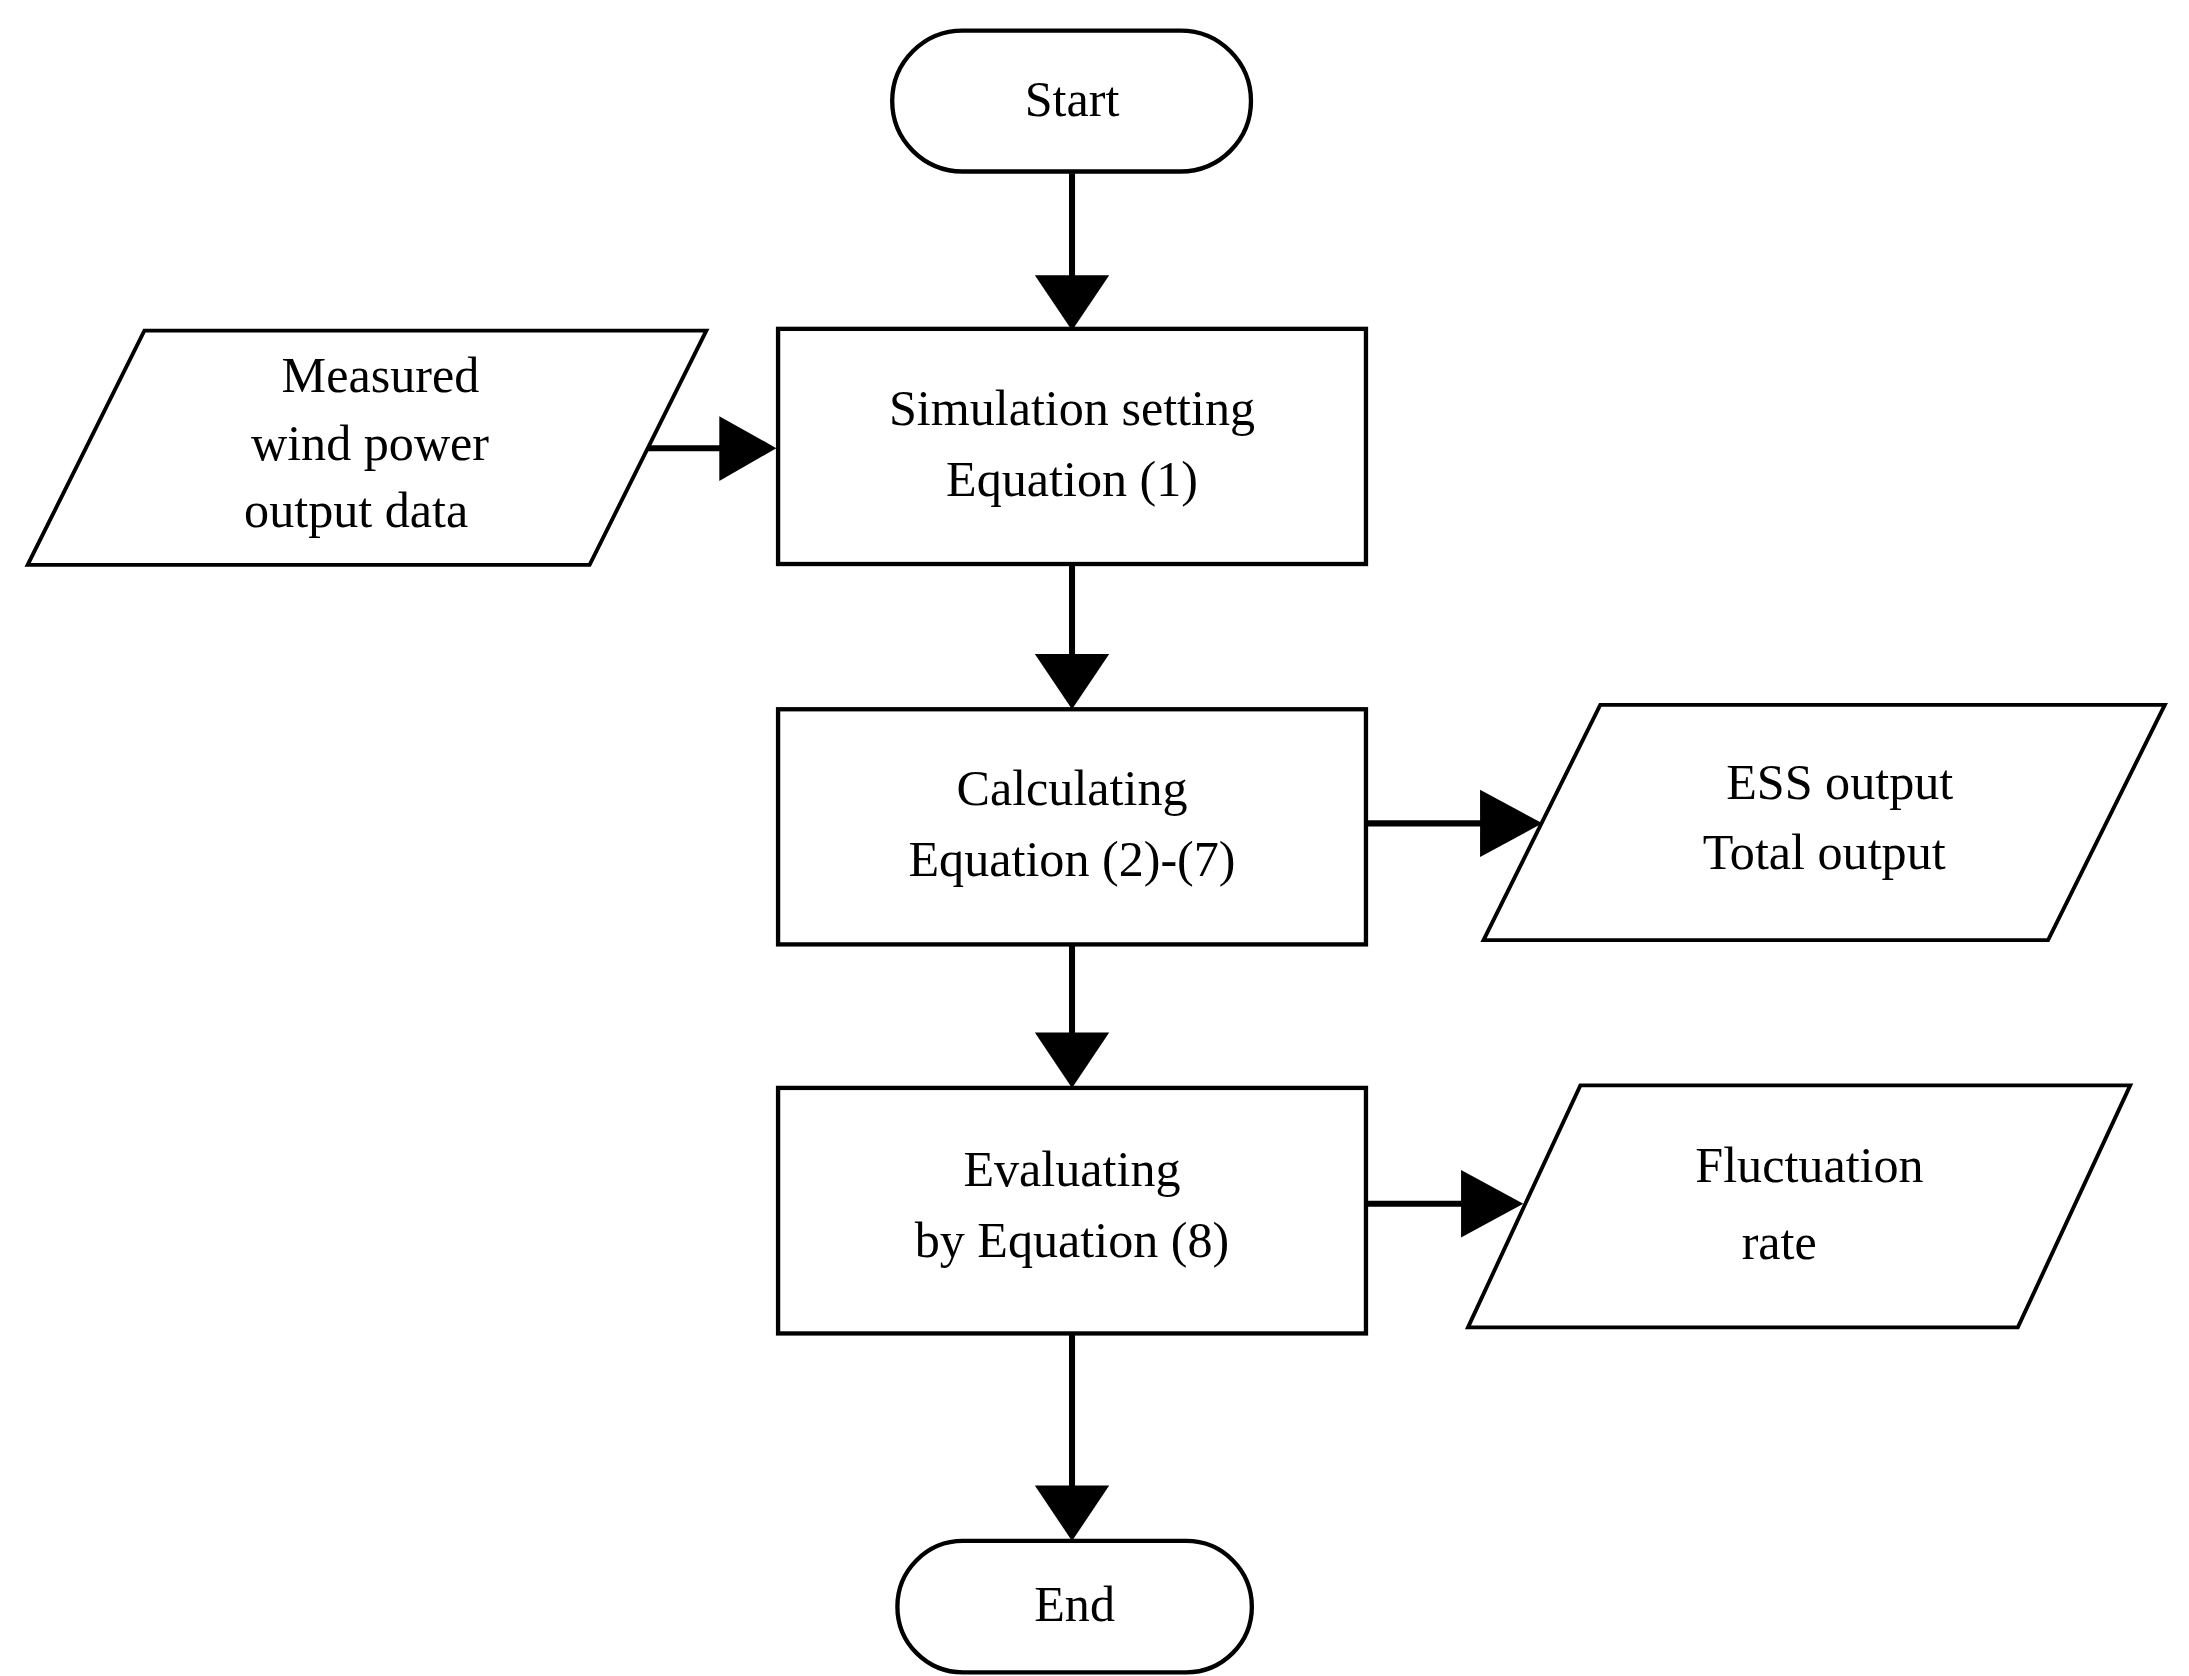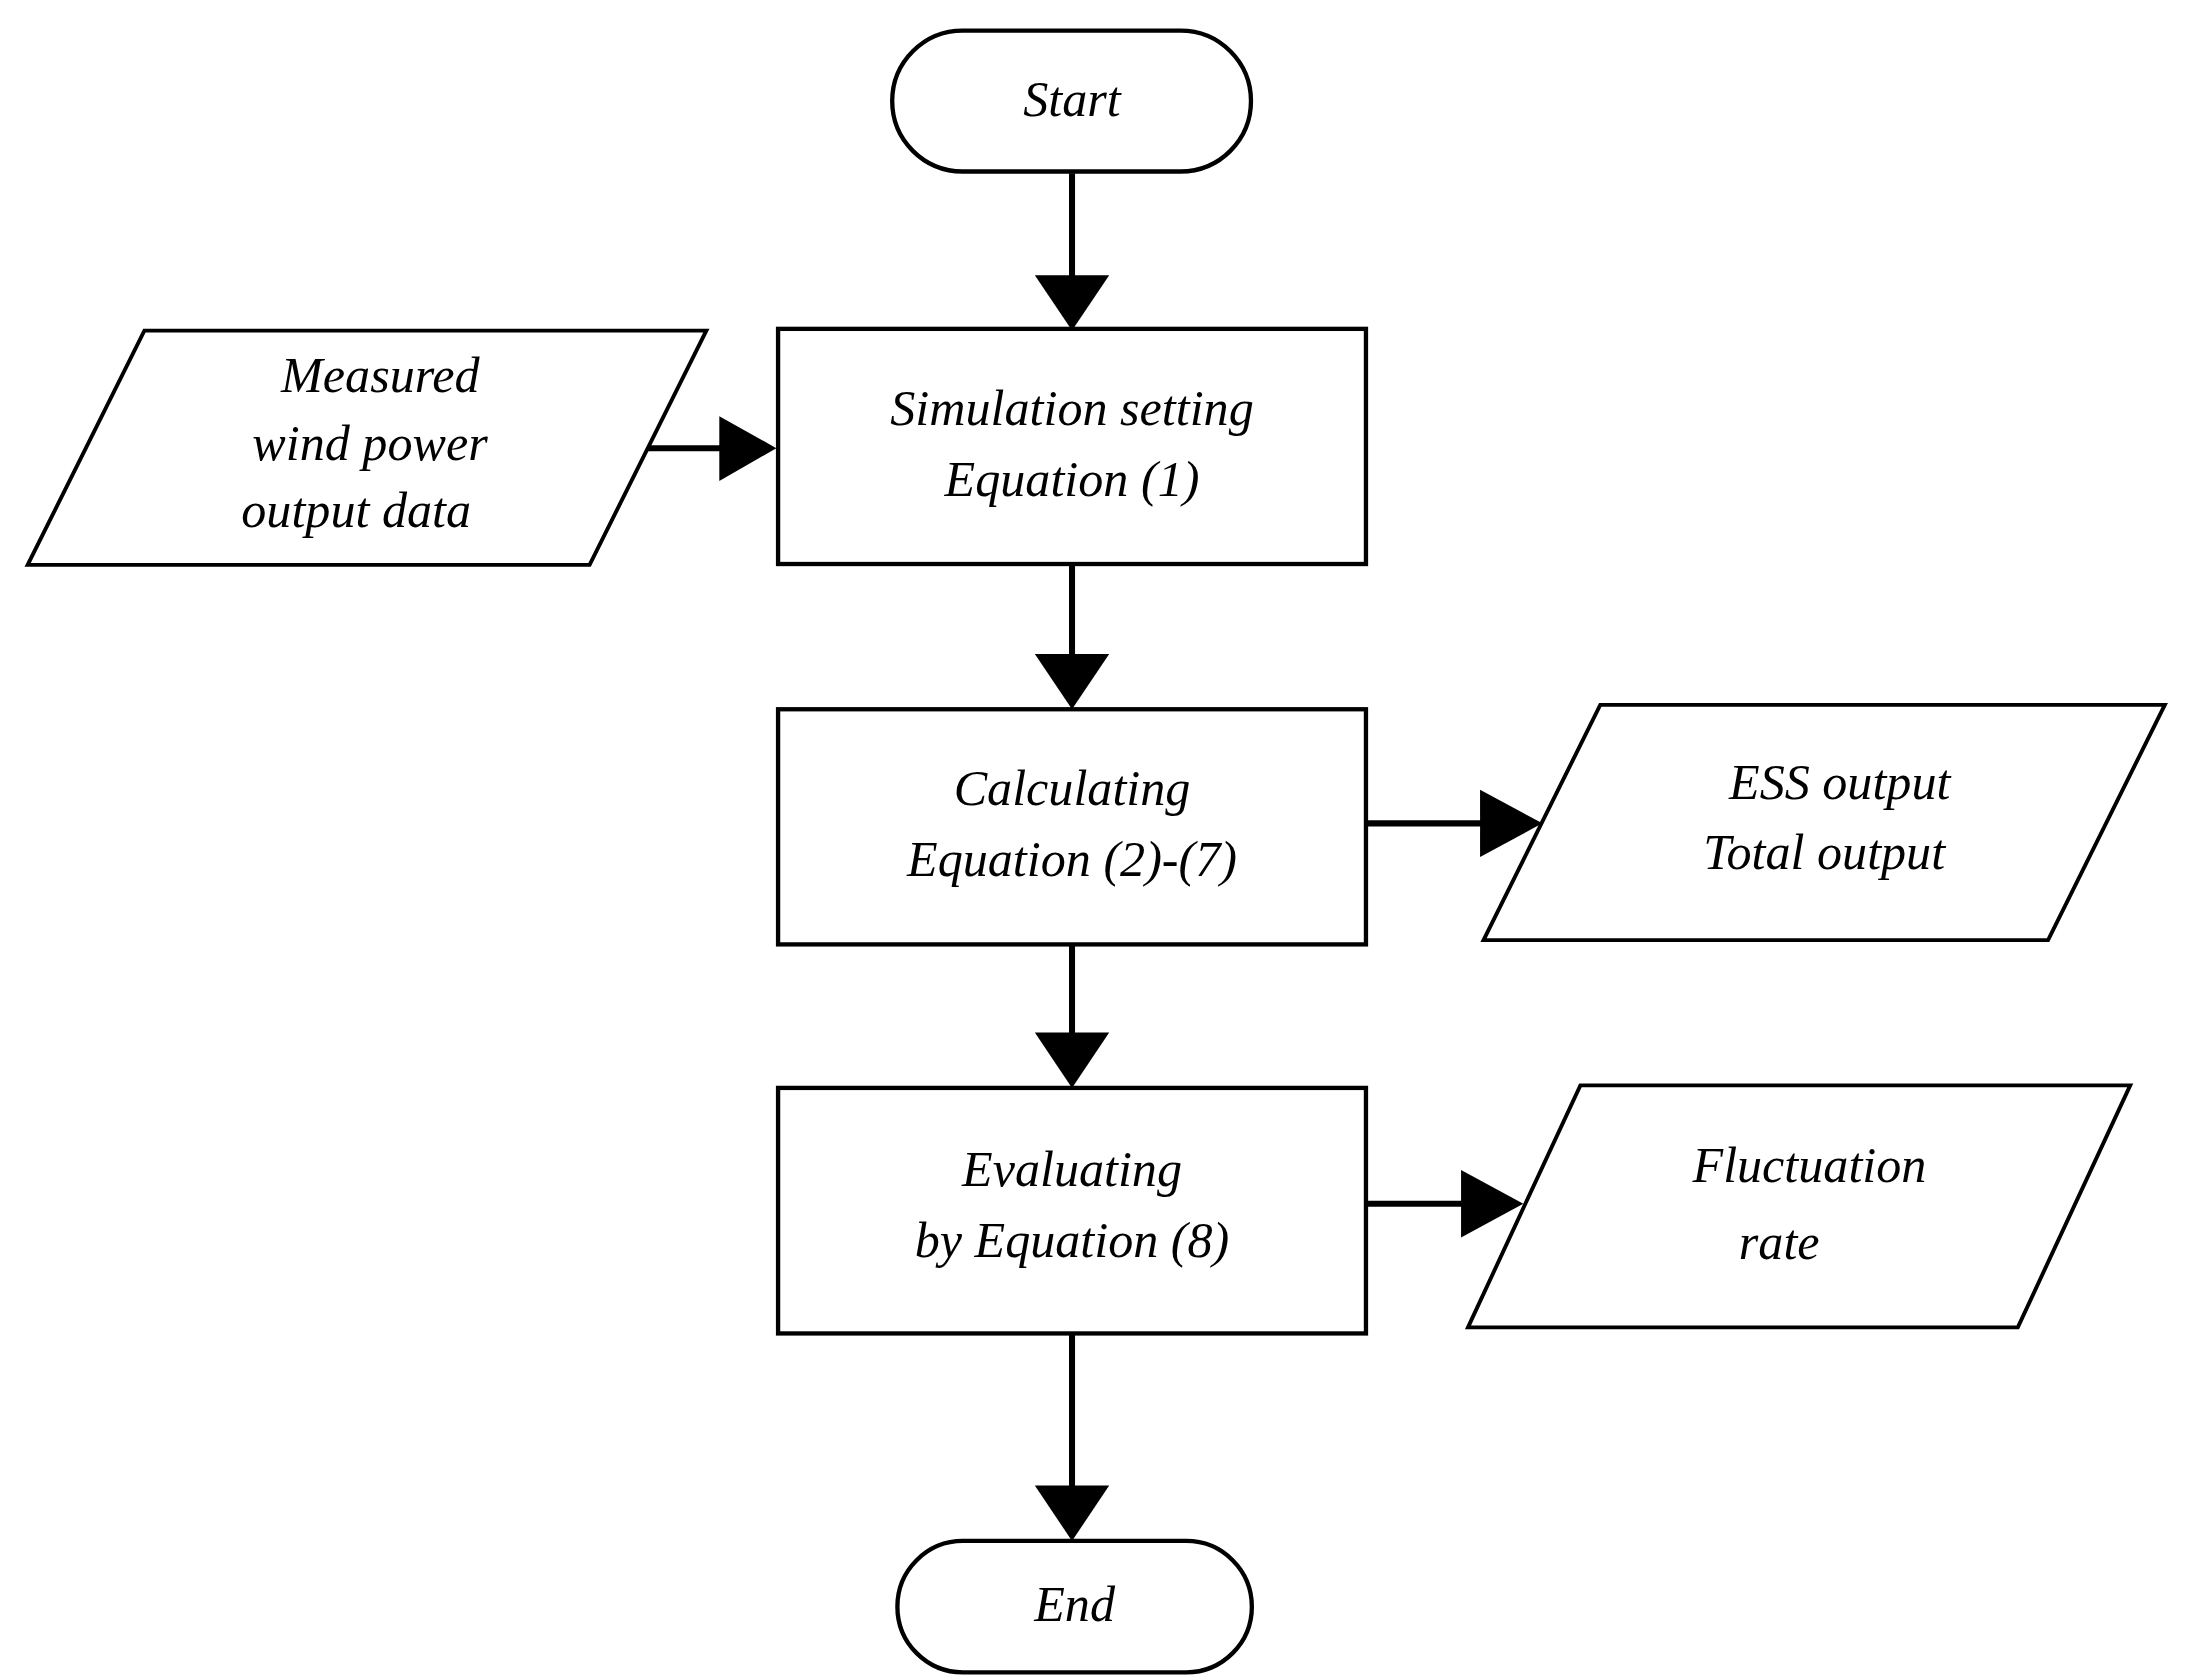--- a/index.html
+++ b/index.html
@@ -6,21 +6,20 @@
     margin: 0;
     padding: 0;
     background: #ffffff;
   }
   #canvas {
     position: relative;
     width: 2189px;
     height: 1677px;
     background: #ffffff;
     overflow: hidden;
-    font-style: italic;
   }
   svg#flow {
     display: block;
     width: 2189px;
     height: 1677px;
   }
   .shape-outline {
     fill: #ffffff;
     stroke: #000000;
     stroke-width: 5;

